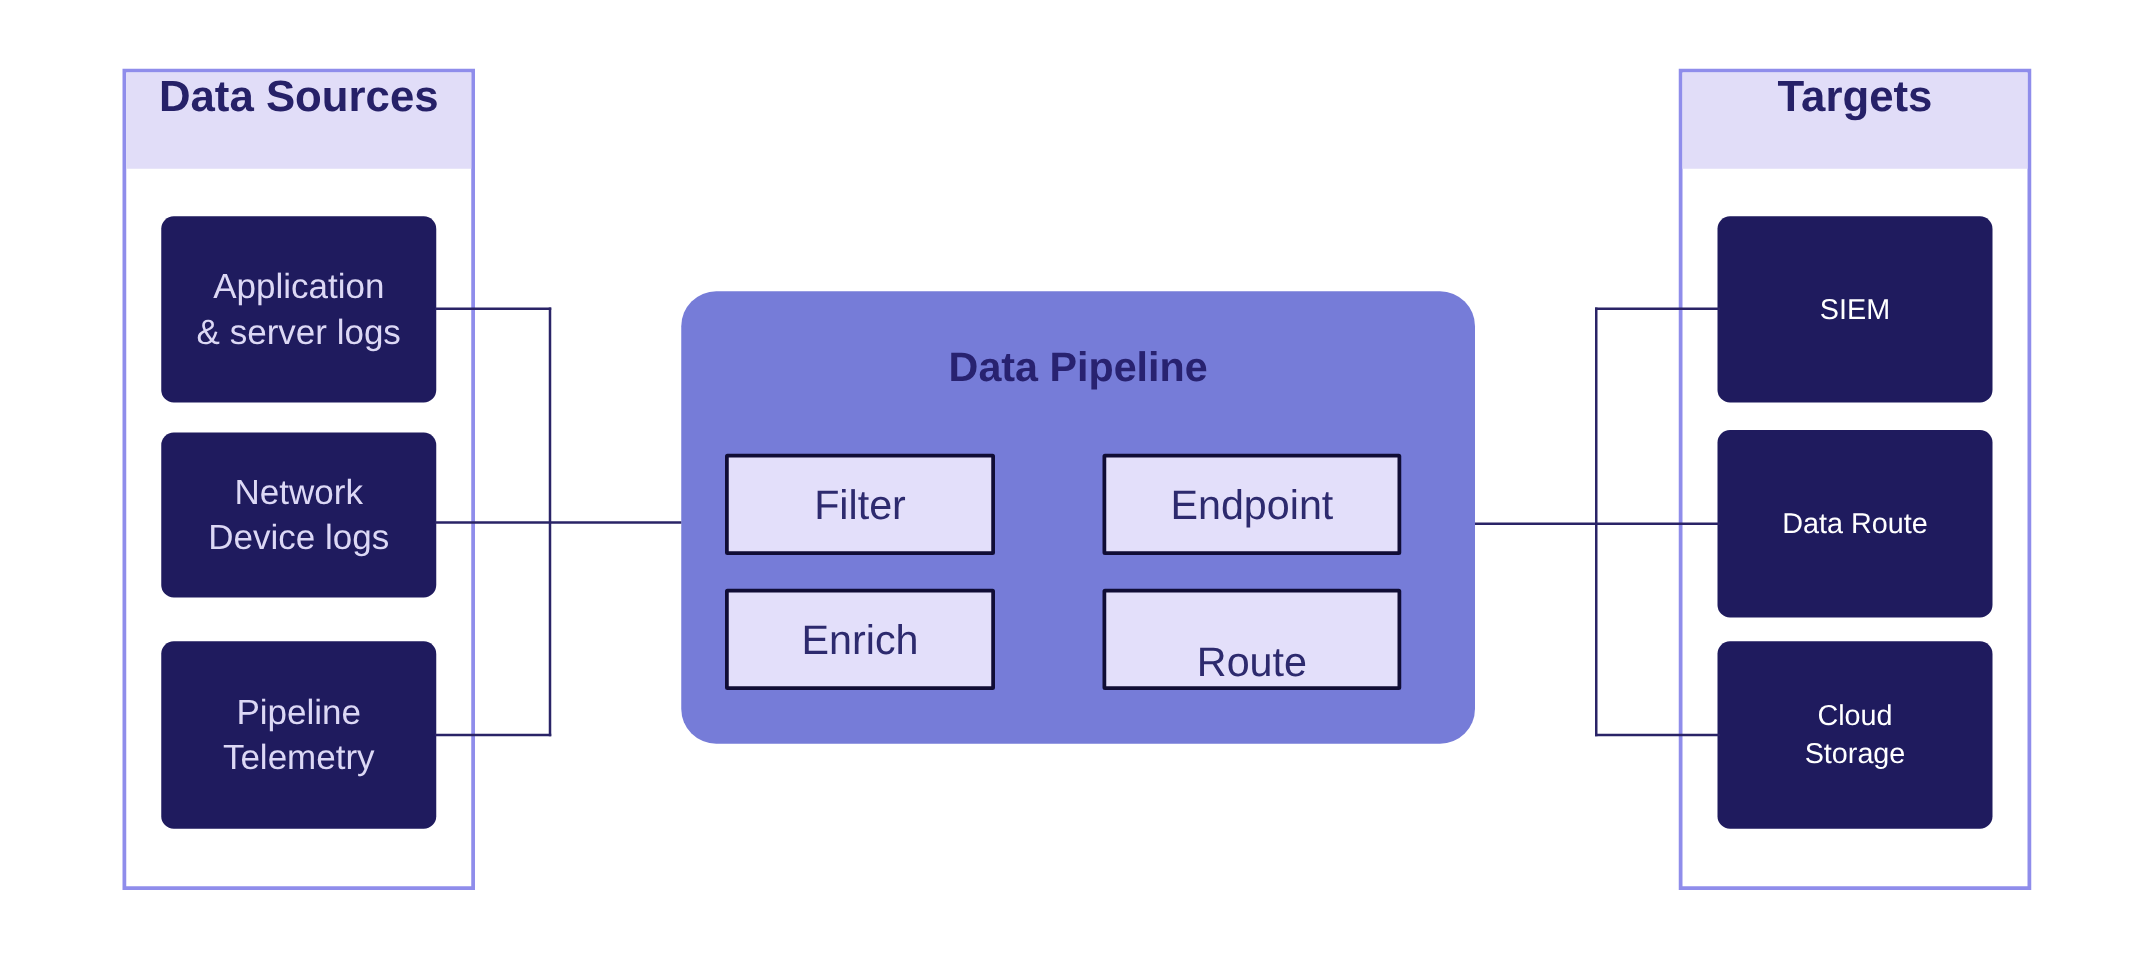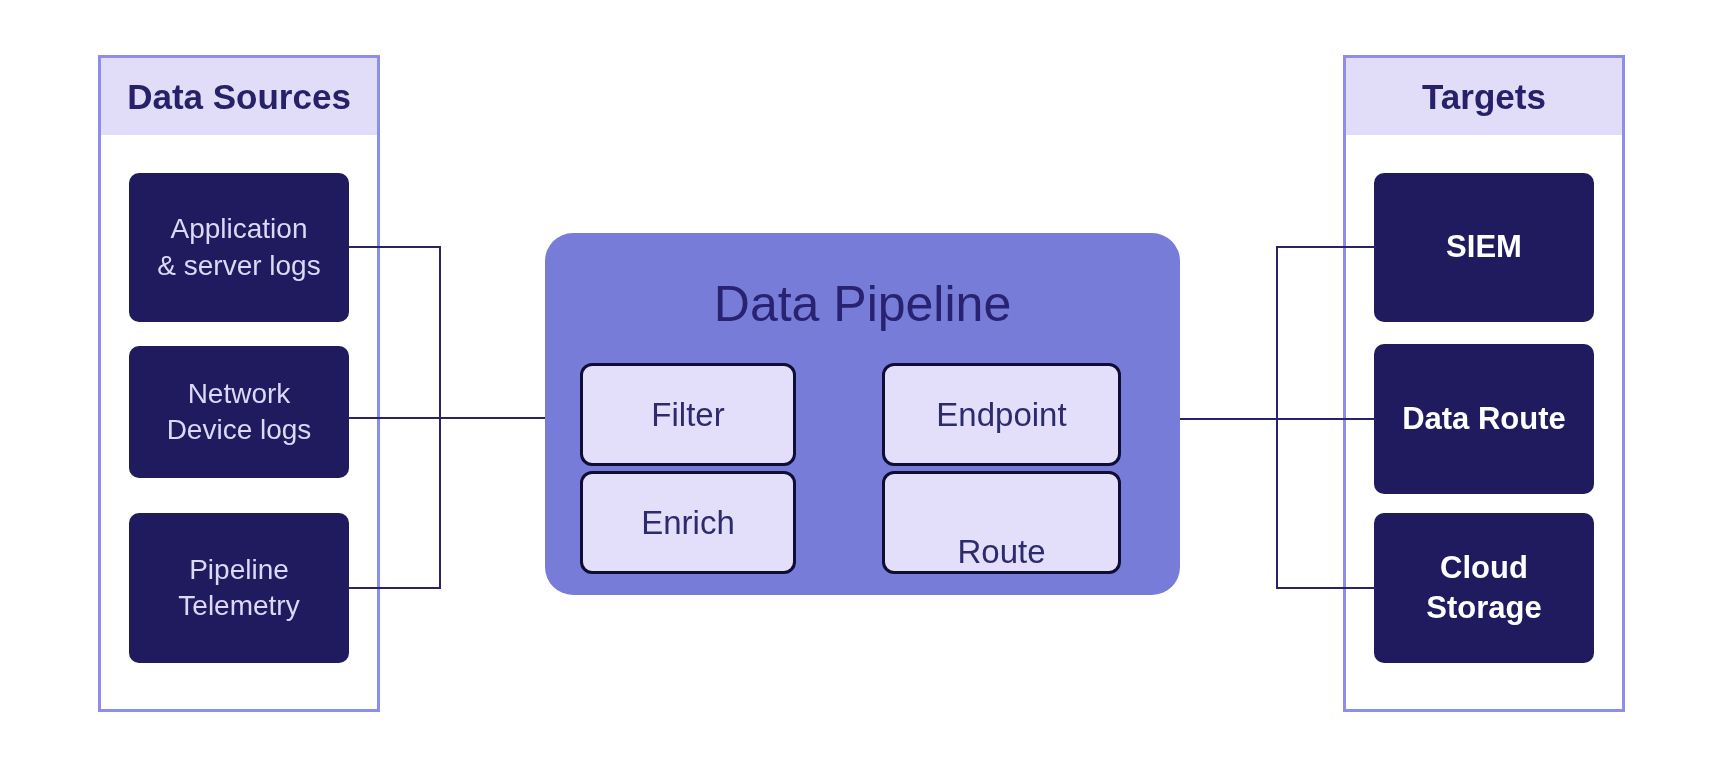--- a/index.html
+++ b/index.html
@@ -42,21 +42,20 @@
     border: 3px solid var(--panel-border);
   }
   .panel.left  { left: 98px; }
   .panel.right { left: 1343px; }
   .panel-header {
     position: absolute;
     top: 0; left: 0; right: 0;
     height: 77px;
     background: var(--panel-header-bg);
     display: flex;
-    align-items: center;
     justify-content: center;
     font-size: 35px;
     font-weight: 700;
     color: var(--panel-header-text);
   }
 
   
   .node {
     position: absolute;
     left: 28px;
@@ -71,50 +70,50 @@
   .node-label {
     white-space: pre-line;
     line-height: 1.3;
   }
   .node.source .node-label {
     font-size: 28px;
     font-weight: 400;
     color: var(--source-node-text);
   }
   .node.target .node-label {
-    font-size: 31px;
-    font-weight: 700;
+    font-size: 23px;
+    font-weight: 400;
     color: var(--target-node-text);
   }
 
   
   .pipeline {
     position: absolute;
     left: 545px;
     top: 233px;
     width: 635px;
     height: 362px;
     background: var(--pipeline-bg);
     border-radius: 28px;
   }
   .pipeline-title {
     position: absolute;
     top: 42px;
     left: 0; right: 0;
     text-align: center;
-    font-size: 50px;
-    font-weight: 400;
+    font-size: 33px;
+    font-weight: 700;
     color: var(--pipeline-title-text);
   }
   .stage {
     position: absolute;
-    height: 103px;
+    height: 81px;
     background: var(--stage-bg);
     border: 3px solid var(--stage-border);
-    border-radius: 12px;
+    border-radius: 2px;
     display: flex;
     align-items: center;
     justify-content: center;
   }
   .stage-label {
     font-size: 33px;
     font-weight: 400;
     color: var(--stage-text);
   }
   .stage.pos-filter    { left: 35px;  top: 130px; width: 216px; }

